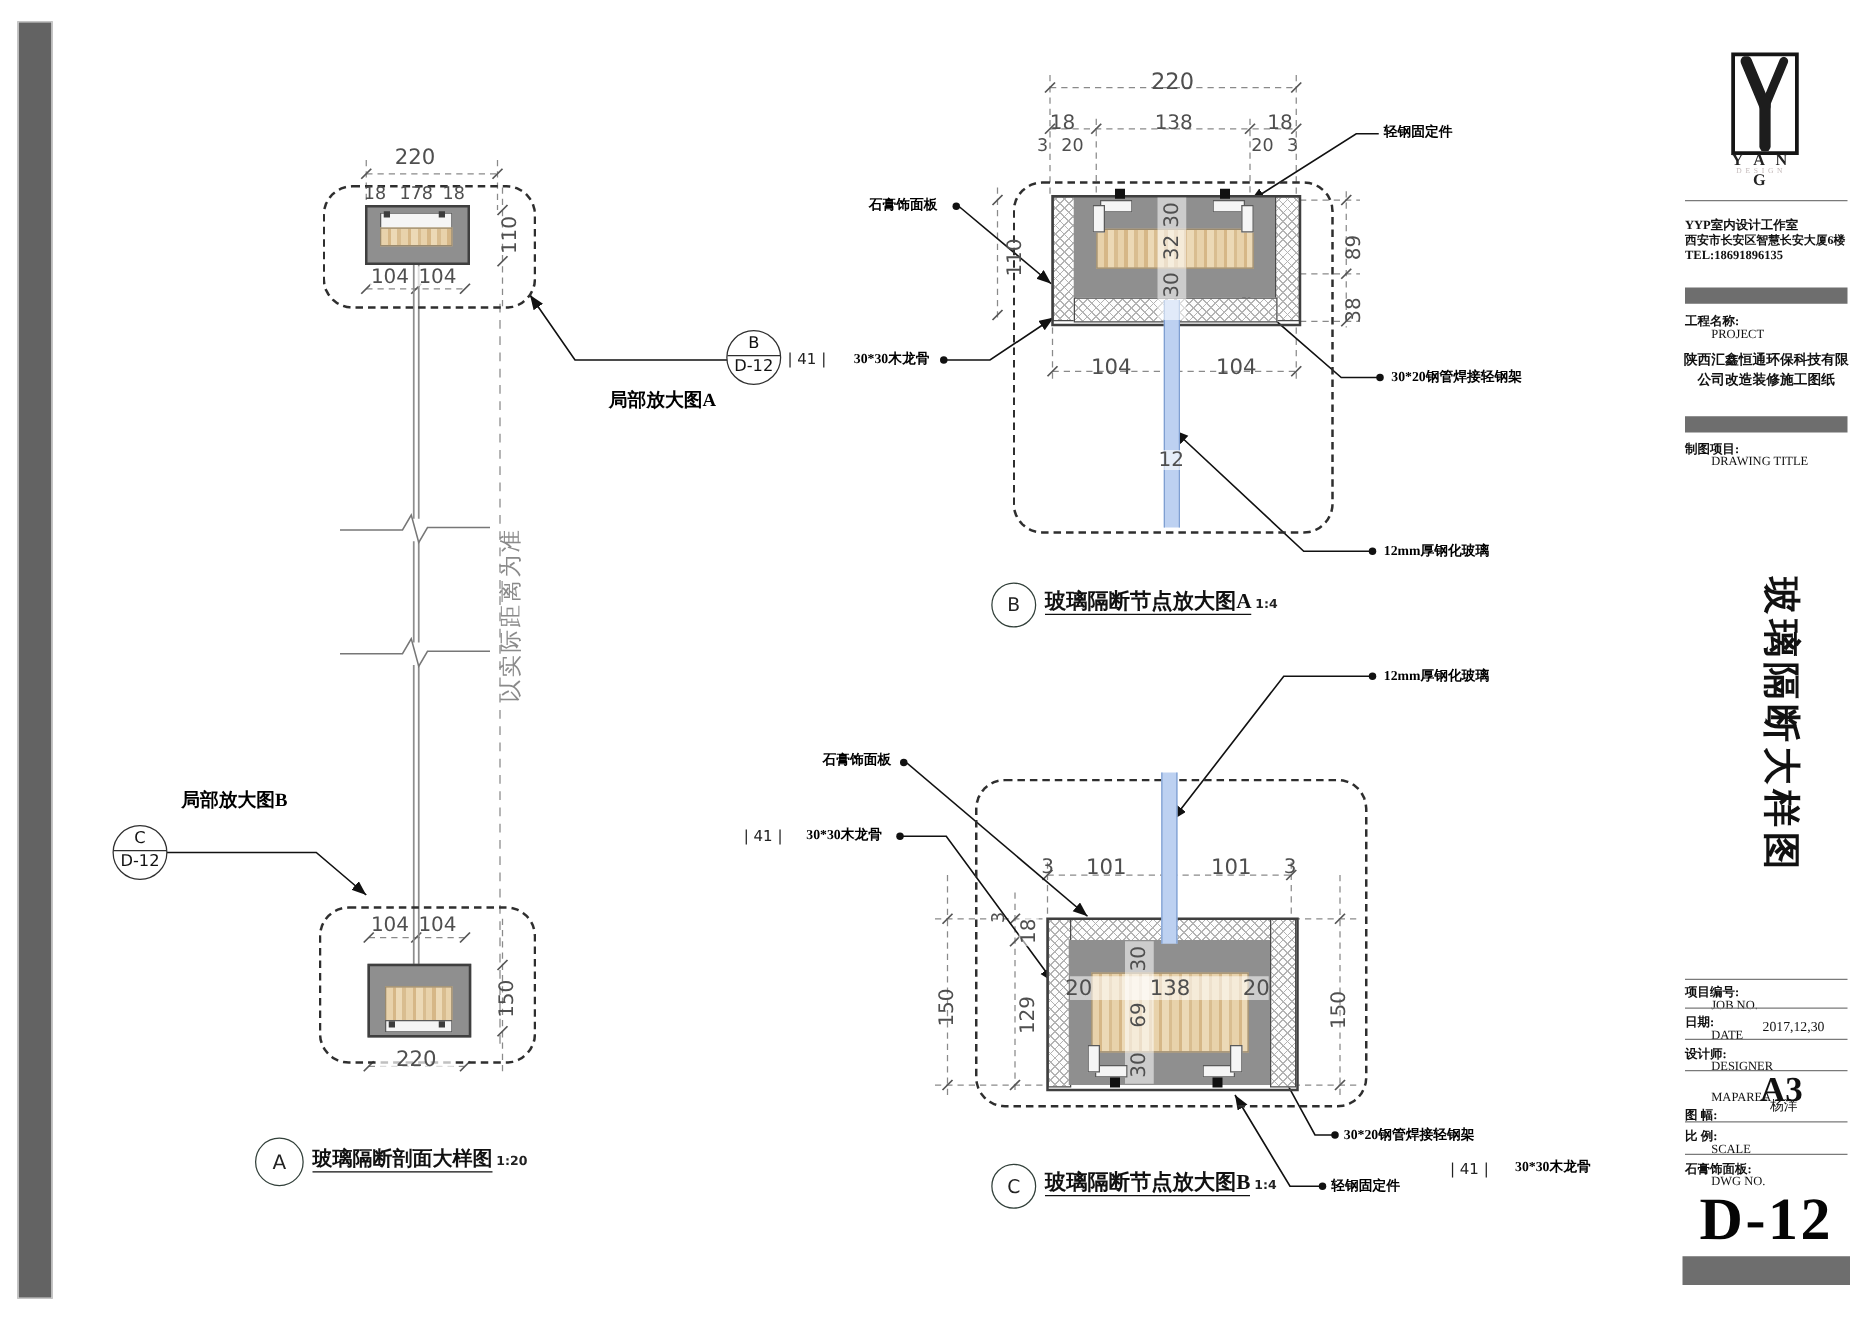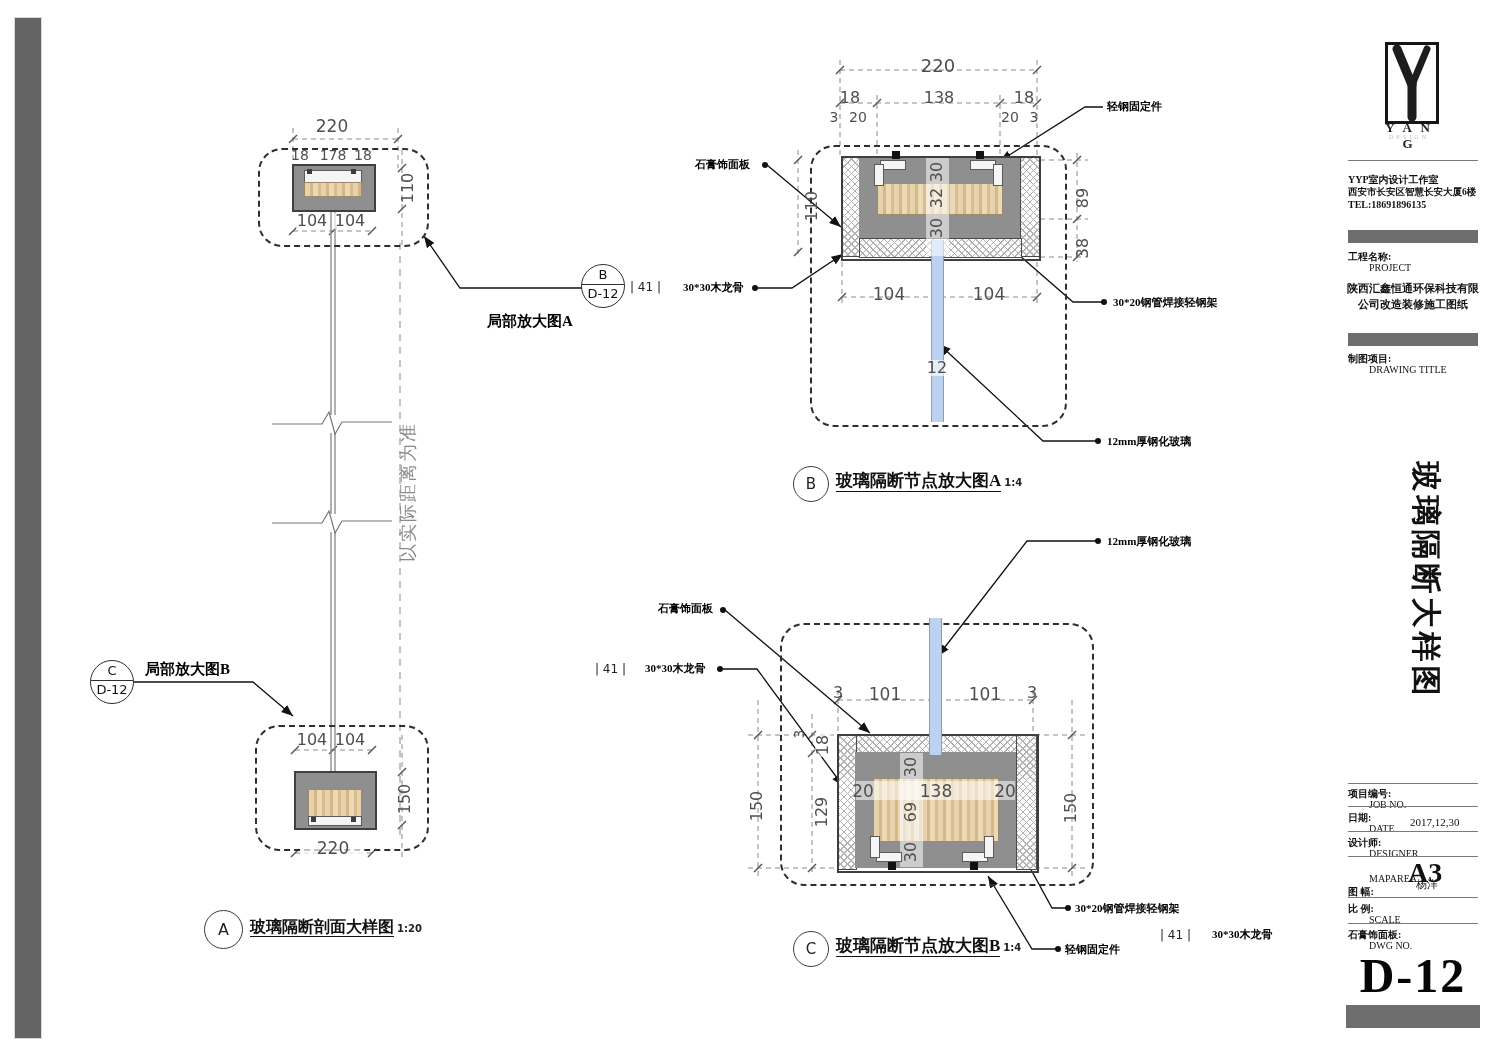--- a/index.html
+++ b/index.html
@@ -214,21 +214,21 @@
     <span class="top">B</span>
     <span class="bot">D-12</span>
   </div>
   <div class="marker" style="left:630px;top:280px;">| 41 |</div>
   <div class="lbl" style="left:683px;top:280px;">30*30木龙骨</div>
 
   <div class="bubble" style="left:90px;top:660px;width:42px;height:42px;">
     <span class="top">C</span>
     <span class="bot">D-12</span>
   </div>
-  <div class="lbl" style="left:145px;top:662px;font-size:15px;">局部放大图B</div>
+  <div class="lbl" style="left:145px;top:634px;font-size:15px;">局部放大图B</div>
 
   <div class="dashrect" style="left:255px;top:725px;width:170px;height:122px;"></div>
   <div class="dim" style="left:296px;top:732px;width:32px;">104</div>
   <div class="dim" style="left:334px;top:732px;width:32px;">104</div>
   <div class="dim rot" style="left:385px;top:791px;width:40px;">150</div>
   <div class="dim" style="left:303px;top:840px;width:60px;font-size:17px;background:rgba(255,255,255,.7);z-index:10;">220</div>
 
   <div class="elborder" style="left:294px;top:771px;width:79px;height:55px;background:#8f8f8f;"></div>
   <div class="wood" style="left:308px;top:789px;width:52px;height:27px;z-index:8;"></div>
   <div class="fix-w" style="left:308px;top:816px;width:52px;height:8px;"></div>

